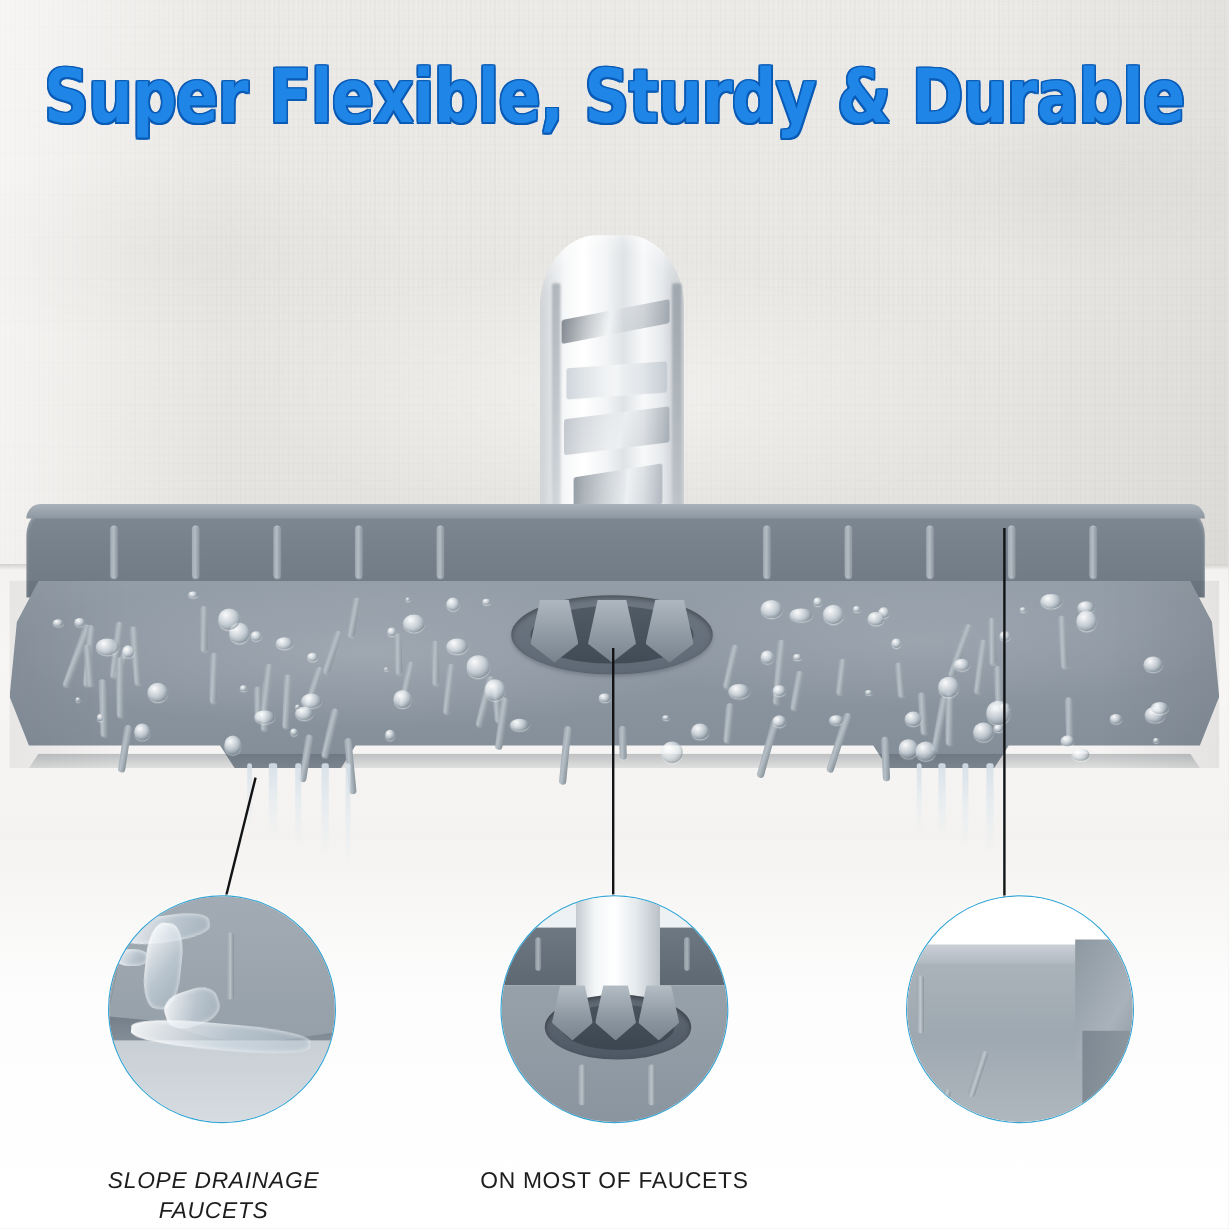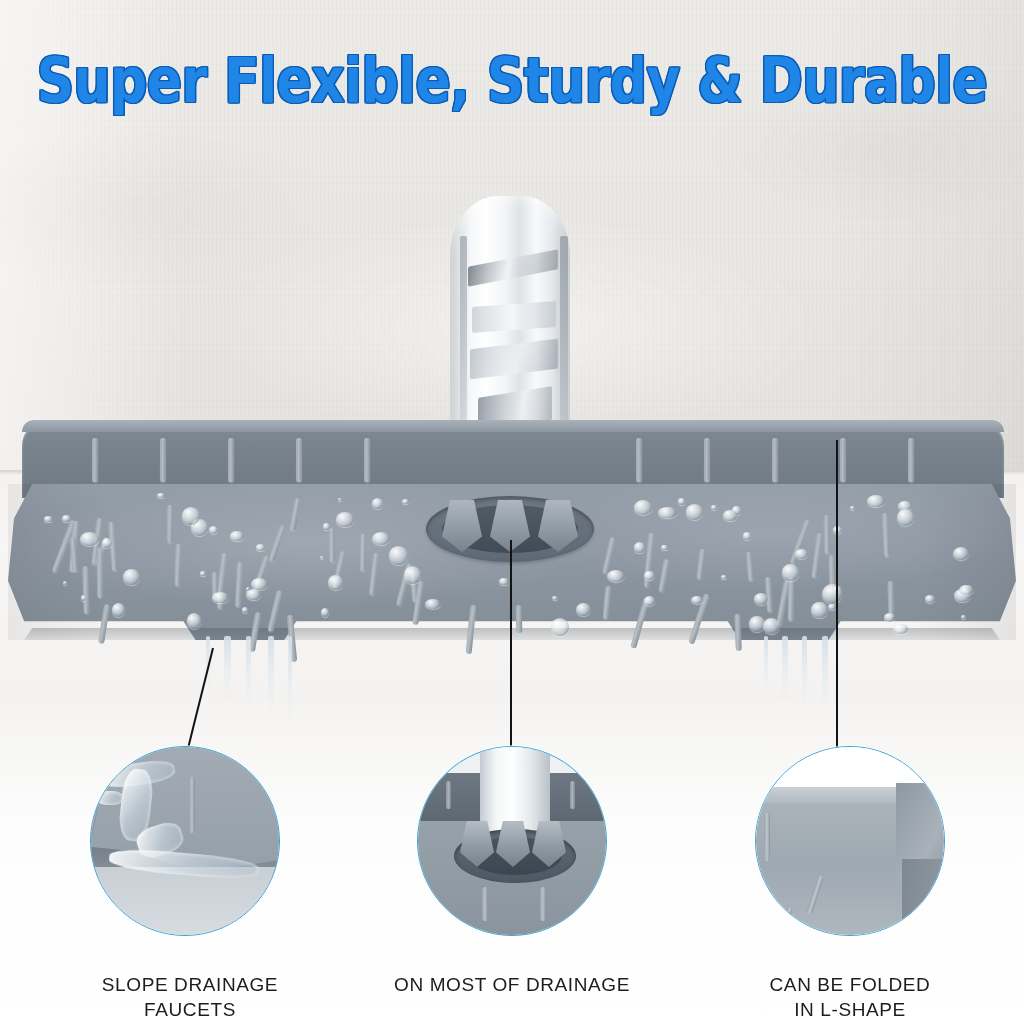--- a/index.html
+++ b/index.html
@@ -467,25 +467,21 @@
       <div class="c3-top"></div>
       <div class="c3-face"></div>
       <div class="c3-bend"></div>
       <div class="c3-under"></div>
       <div class="c3-nub" style="left:8px;  top:66px;  width:6px; height:48px;"></div>
       <div class="c3-nub" style="left:56px; top:128px; width:6px; height:40px; transform:rotate(18deg);"></div>
       <div class="c3-nub" style="left:26px; top:160px; width:6px; height:34px; transform:rotate(18deg);"></div>
     </div>
   </div>
 
-  <div class="caption" style="left:40px; top:972px; width:300px;">
+  <div class="caption" style="left:28px; top:972px; width:300px;font-style:italic;">
     <div>SLOPE DRAINAGE</div>
     <div>FAUCETS</div>
   </div>
   <div class="caption" style="left:362px; top:972px; width:300px;">
-    <div>ON MOST OF DRAINAGE</div>
-  </div>
-  <div class="caption" style="left:710px; top:972px; width:280px;">
-    <div>CAN BE FOLDED</div>
-    <div>IN L-SHAPE</div>
+    <div>ON MOST OF FAUCETS</div>
   </div>
 
 </div>
 
 </body></html>

